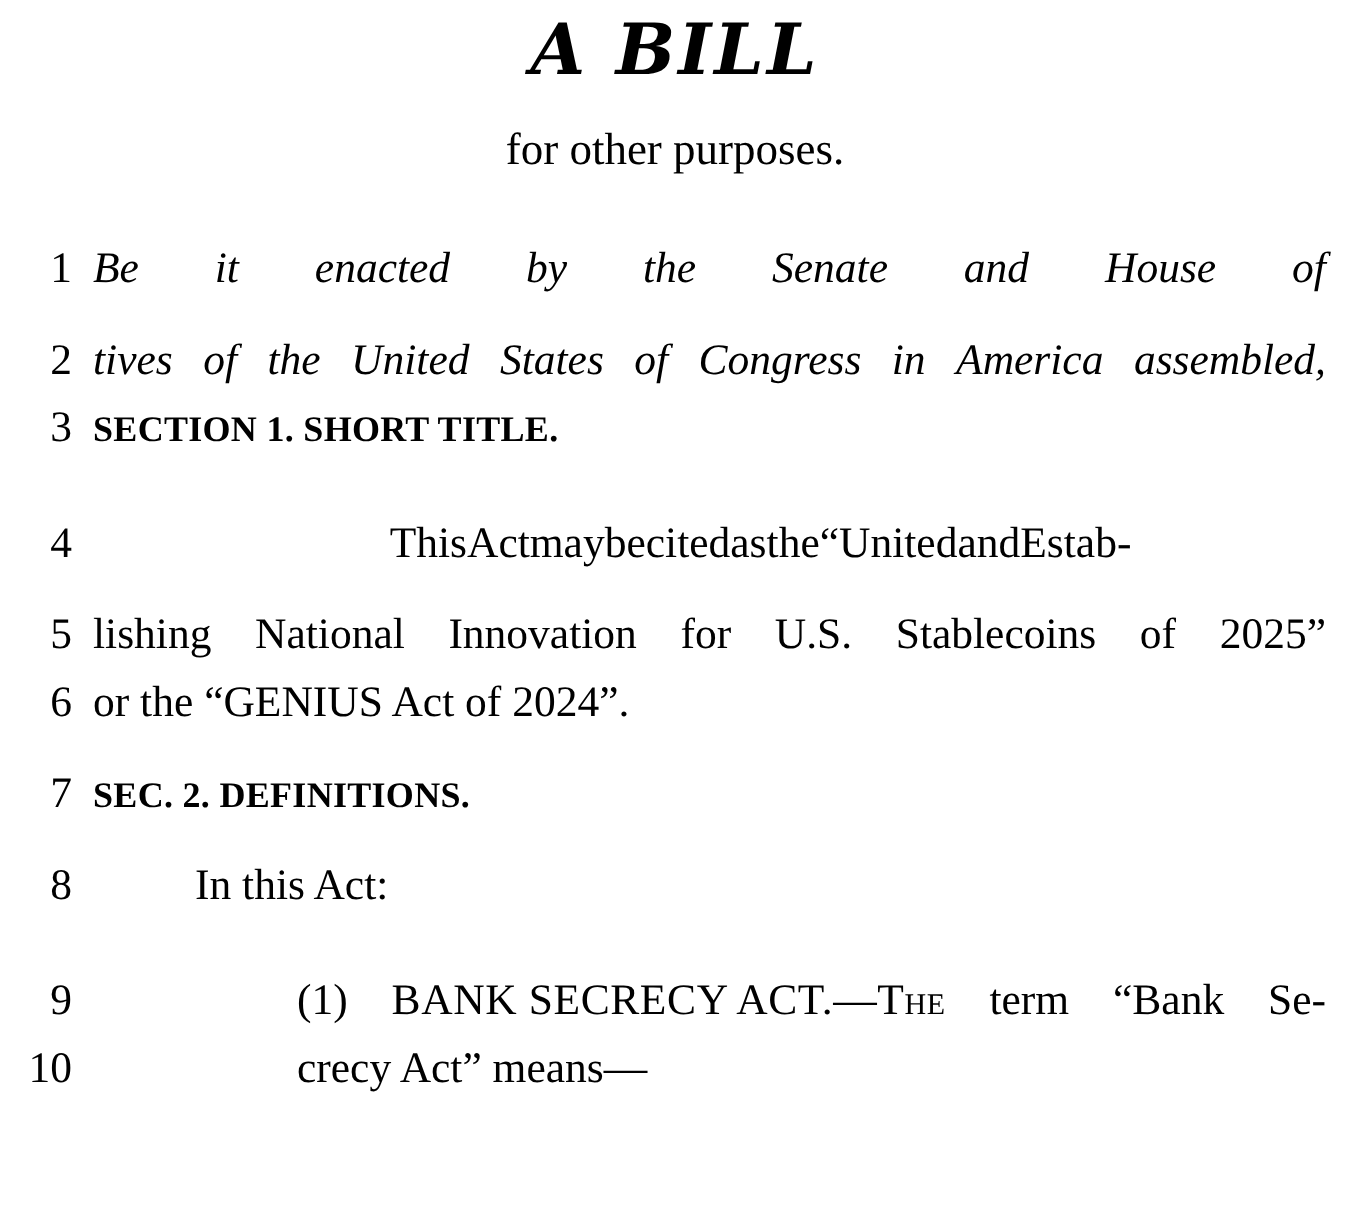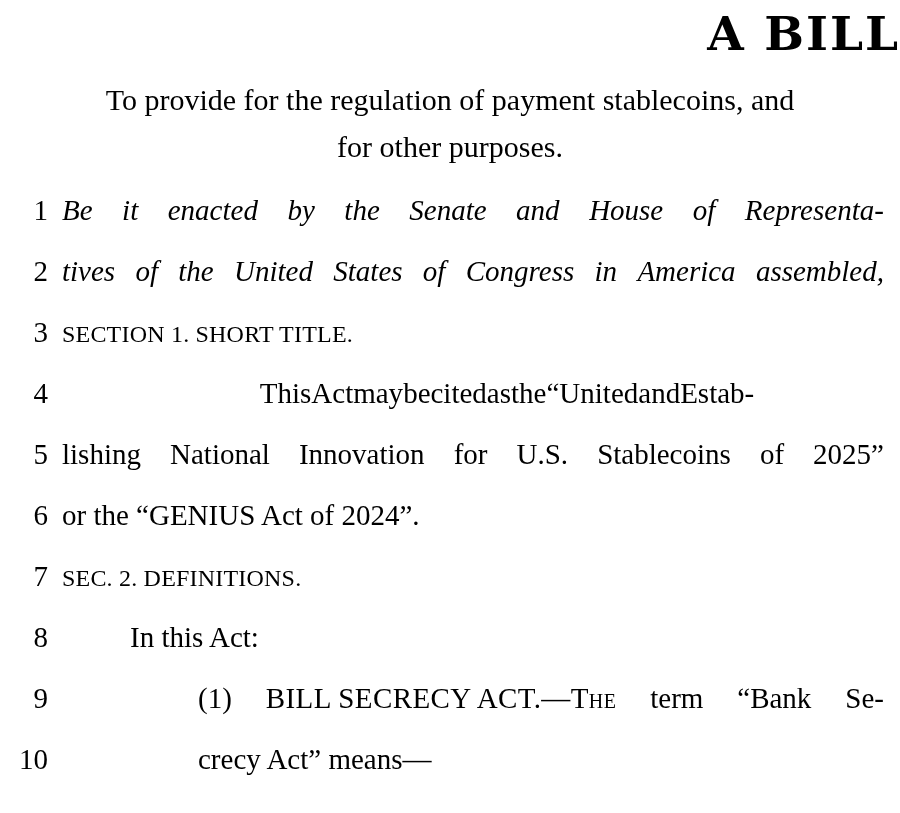--- a/index.html
+++ b/index.html
@@ -14,27 +14,28 @@
     color: #000000;
     overflow: hidden;
   }
   .page {
     position: relative;
     width: 900px;
     height: 813px;
     box-sizing: border-box;
   }
   .doc-title {
-    text-align: right;
+    text-align: center;
     font-family: "DejaVu Serif", serif;
     font-weight: bold;
     font-size: 47px;
     letter-spacing: 2px;
     margin: 8px 0 0 0;
     line-height: 1.1;
+    font-style: italic;
   }
   .subtitle {
     text-align: center;
     font-size: 30px;
     line-height: 1.58;
     margin: 16px 60px 0 60px;
   }
   .subtitle .sub-line {
     display: block;
   }
@@ -58,27 +59,28 @@
     flex: 1 1 auto;
     font-size: 29px;
     white-space: pre;
     padding-right: 16px;
   }
   
   .ital {
     font-style: italic;
   }
   .heading {
-    font-weight: normal;
+    font-weight: bold;
     font-size: 24px;
     letter-spacing: 0.2px;
   }
   .just {
     display: flex;
     justify-content: space-between;
+    margin-top: 16px;
   }
   .just > span {
     white-space: pre;
   }
   .indent-para {
     padding-left: 68px;
     justify-content: center;
   }
   .indent-sub {
     padding-left: 136px;
@@ -89,39 +91,37 @@
   }
 </style>
 </head>
 <body>
 
 <div class="page">
 
   <h1 class="doc-title">A BILL</h1>
 
   <div class="subtitle">
-    <span class="sub-line">To provide for the regulation of payment stablecoins, and</span>
     <span class="sub-line">for other purposes.</span>
   </div>
 
   <div class="body-lines">
 
     <div class="line">
       <div class="line-num">1</div>
       <div class="line-text ital just">
         <span>Be</span>
         <span>it</span>
         <span>enacted</span>
         <span>by</span>
         <span>the</span>
         <span>Senate</span>
         <span>and</span>
         <span>House</span>
         <span>of</span>
-        <span>Representa-</span>
       </div>
     </div>
 
     <div class="line">
       <div class="line-num">2</div>
       <div class="line-text ital just">
         <span>tives</span>
         <span>of</span>
         <span>the</span>
         <span>United</span>
@@ -181,21 +181,21 @@
 
     <div class="line">
       <div class="line-num">8</div>
       <div class="line-text indent-para">In this Act:</div>
     </div>
 
     <div class="line">
       <div class="line-num">9</div>
       <div class="line-text just indent-sub">
         <span>(1)</span>
-        <span class="sc">BILL SECRECY ACT.—The</span>
+        <span class="sc">BANK SECRECY ACT.—The</span>
         <span>term</span>
         <span>“Bank</span>
         <span>Se-</span>
       </div>
     </div>
 
     <div class="line">
       <div class="line-num">10</div>
       <div class="line-text indent-sub">crecy Act” means—</div>
     </div>

